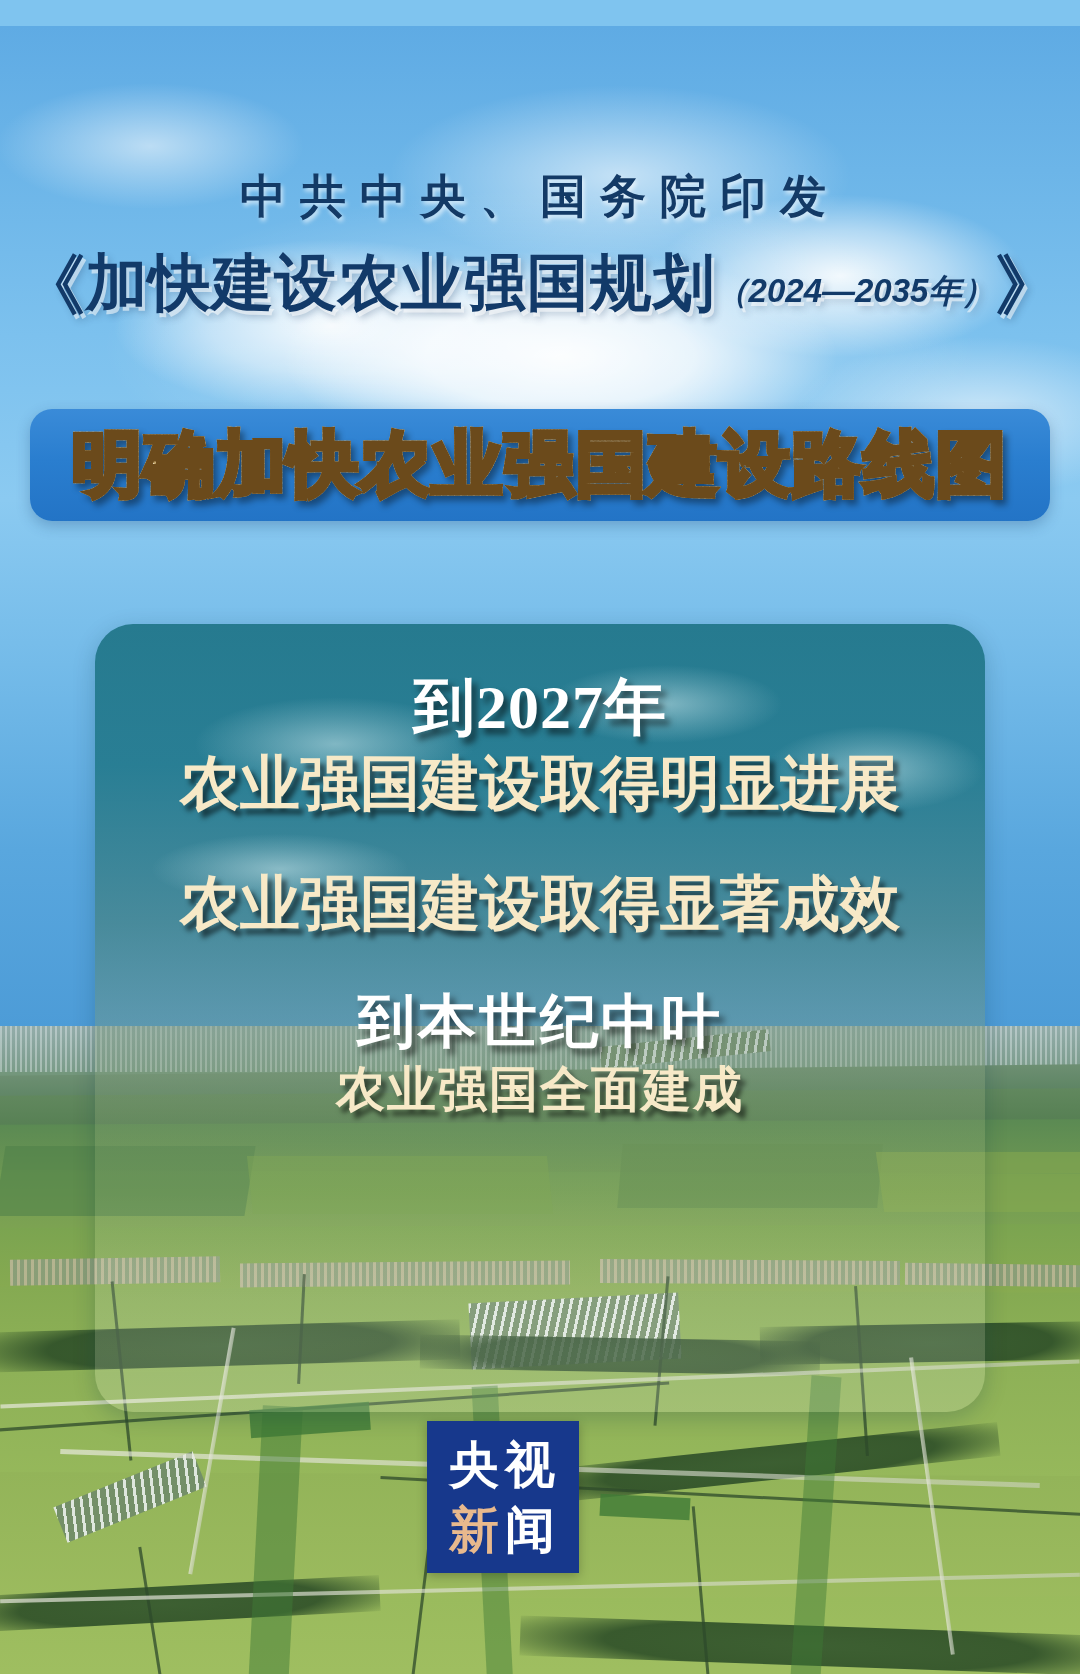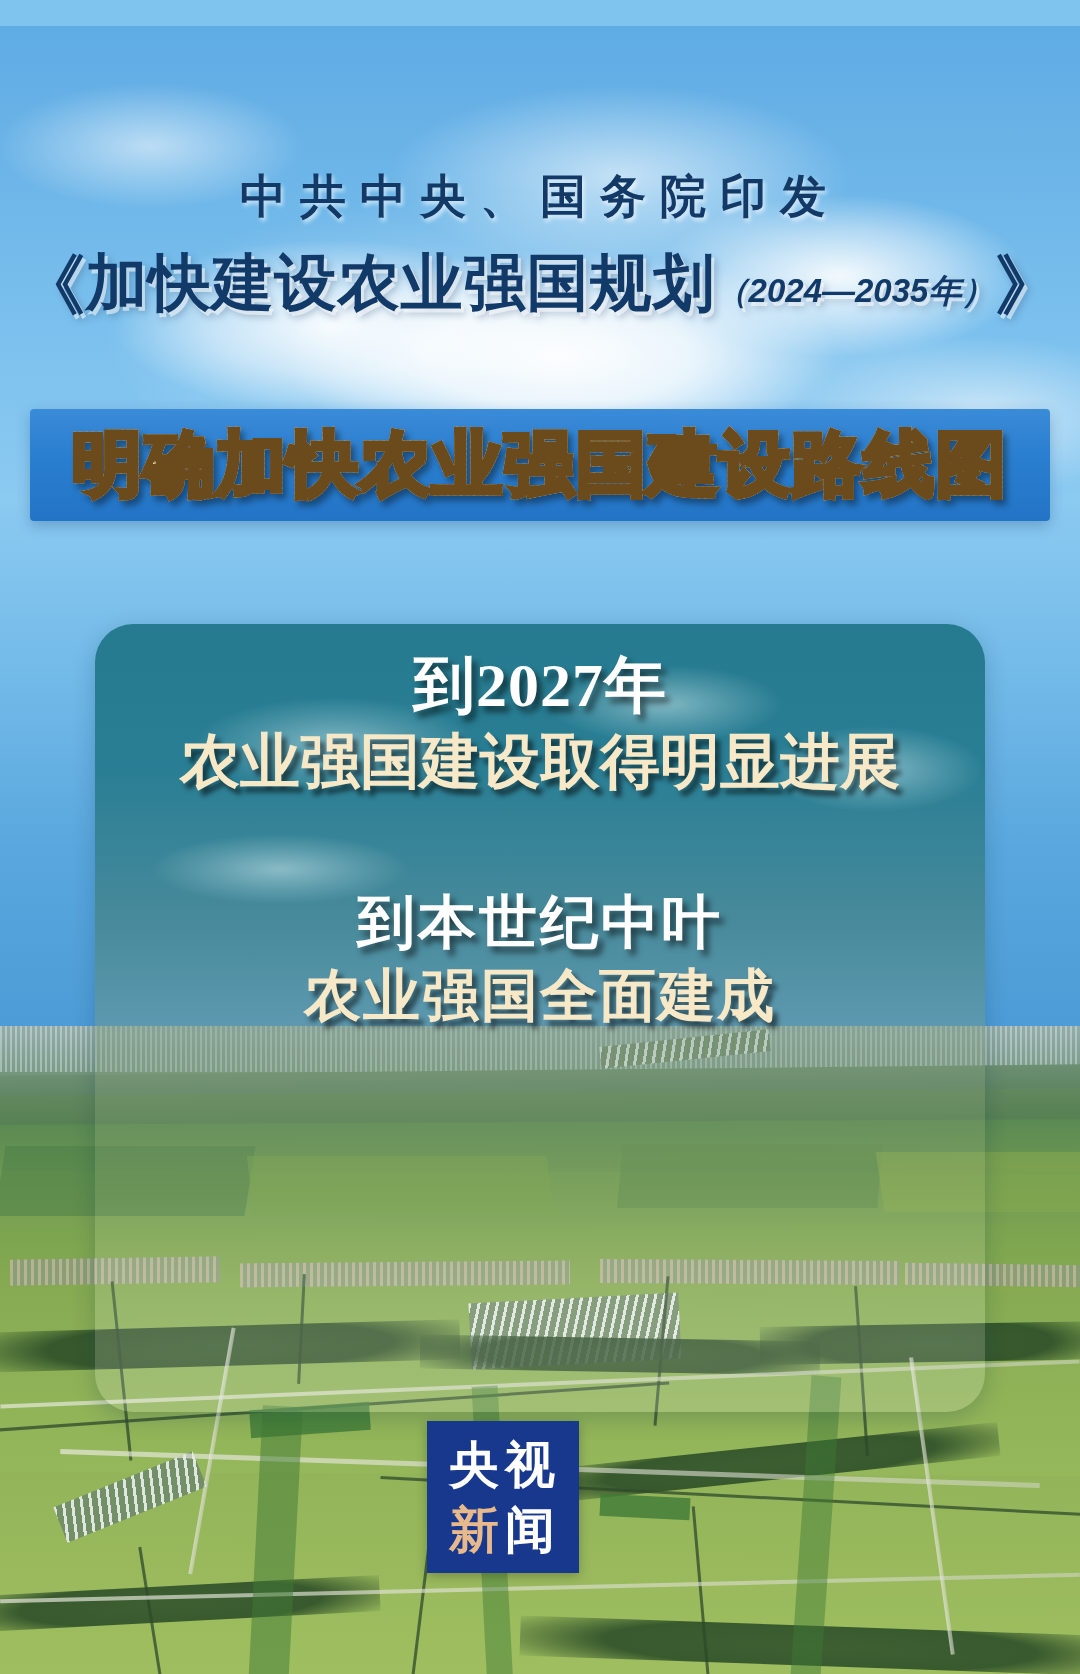--- a/index.html
+++ b/index.html
@@ -84,21 +84,21 @@
     font-family:"Liberation Sans","DejaVu Sans",sans-serif;
     font-weight:700;font-size:62px;letter-spacing:1px;
   }
   .maintitle .years{
     font-family:"Liberation Sans","DejaVu Sans",sans-serif;
     font-weight:700;font-size:33px;letter-spacing:0px;vertical-align:2px;font-style:italic;
   }
   
   .banner{
     position:absolute;left:30px;top:383px;width:1020px;height:112px;
-    border-radius:4px;
+    border-radius:22px;
     background:linear-gradient(180deg,#3a8bd8 0%, #2a7ecf 45%, #2374c6 100%);
     box-shadow:0 5px 14px rgba(20,60,110,.28);
     display:flex;align-items:center;justify-content:center;
   }
   .banner-text{
     font-family:"Liberation Sans","DejaVu Sans",sans-serif;
     font-weight:700;font-size:70px;letter-spacing:2px;white-space:nowrap;
     background-image:
       repeating-linear-gradient(38deg, rgba(255,255,255,.55) 0px, rgba(255,255,255,.55) 1px, rgba(160,120,55,.35) 1px, rgba(160,120,55,.35) 2px, rgba(255,255,255,.0) 2px, rgba(255,255,255,0) 4px),
       repeating-linear-gradient(120deg, rgba(120,85,30,.30) 0px, rgba(120,85,30,.30) 1px, rgba(255,248,210,.0) 1px, rgba(255,248,210,0) 3px),
@@ -116,40 +116,40 @@
     background:linear-gradient(180deg, rgba(17,105,120,.80) 0%, rgba(24,112,126,.78) 18%, rgba(66,126,122,.66) 38%, rgba(120,150,120,.40) 52%, rgba(150,170,130,.22) 62%, rgba(200,210,180,.10) 72%, rgba(255,255,255,.14) 86%, rgba(255,255,255,.16) 100%);
     box-shadow:0 6px 22px rgba(10,50,70,.22);
   }
   .panel .pcloud{
     position:absolute;
     background:radial-gradient(ellipse 50% 50% at 50% 50%, rgba(200,230,235,.55) 0%, rgba(200,230,235,.22) 45%, rgba(200,230,235,0) 78%);
   }
   .lines{
     position:absolute;left:95px;top:598px;width:890px;height:788px;
     display:flex;flex-direction:column;align-items:center;justify-content:flex-start;
-    box-sizing:border-box;
+    padding-top:22px;box-sizing:border-box;
   }
   .grp{width:100%;text-align:center;}
   .yr{
     font-family:"Liberation Serif","DejaVu Serif",serif;
     font-weight:700;font-size:62px;color:#ffffff;letter-spacing:1px;
     text-shadow:5px 6px 6px rgba(0,0,0,.55);
     white-space:nowrap;line-height:1.22;
   }
   .ach{
     font-family:"Liberation Sans","DejaVu Sans",sans-serif;
     font-weight:700;font-size:60px;color:#f7e9c7;letter-spacing:0px;
     text-shadow:5px 6px 5px rgba(0,0,0,.55);
     white-space:nowrap;line-height:1.28;
   }
   .grp.g1{margin-top:24px;}
   .grp.g2{margin-top:44px;}
   .grp.g3{margin-top:44px;}
   .grp.g3 .yr{font-size:58px;letter-spacing:3px;}
-  .grp.g3 .ach{font-size:57px;letter-spacing:2px;}
+  .grp.g3 .ach{font-size:49px;letter-spacing:2px;}
   
   .logo{
     position:absolute;left:427px;top:1395px;width:152px;height:152px;
     background:#17388c;
     display:grid;grid-template-rows:1fr 1fr;
     align-items:center;justify-items:center;
     box-shadow:0 3px 10px rgba(0,0,0,.25);
   }
   .logo-row{
     font-family:"Liberation Sans","DejaVu Sans",sans-serif;
@@ -241,20 +241,21 @@
     <div class="pcloud" style="left:640px;top:90px;width:280px;height:110px;"></div>
     <div class="pcloud" style="left:20px;top:200px;width:330px;height:90px;"></div>
   </div>
 
   <div class="lines">
     <div class="grp g1">
       <div class="yr">到2027年</div>
       <div class="ach">农业强国建设取得明显进展</div>
     </div>
     <div class="grp g2">
+      <div class="ach">农业强国建设取得显著成效</div>
     </div>
     <div class="grp g3">
       <div class="yr">到本世纪中叶</div>
       <div class="ach">农业强国全面建成</div>
     </div>
   </div>
 
   <div class="logo">
     <div class="logo-row r1">
       <span class="w">央</span>

